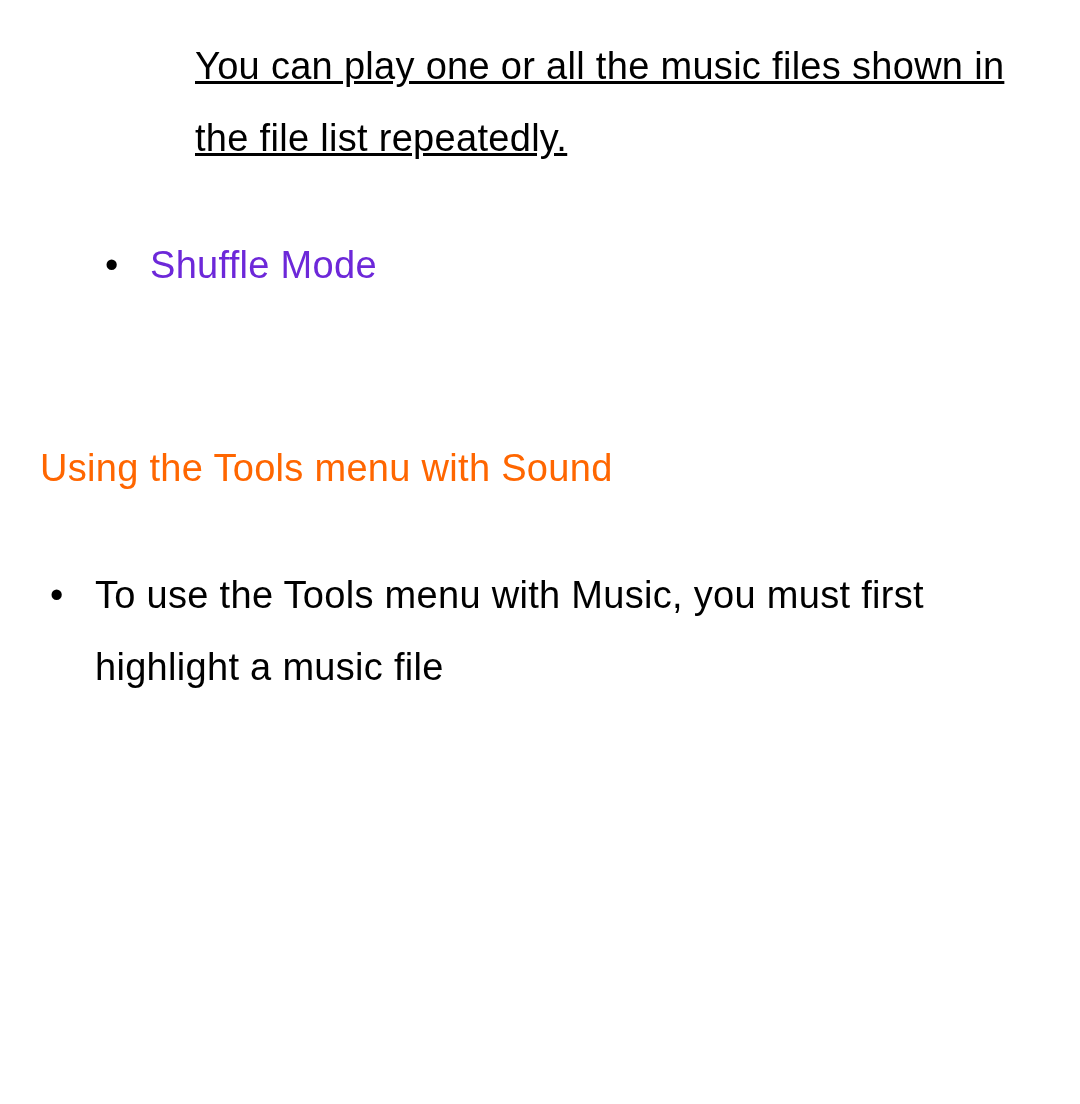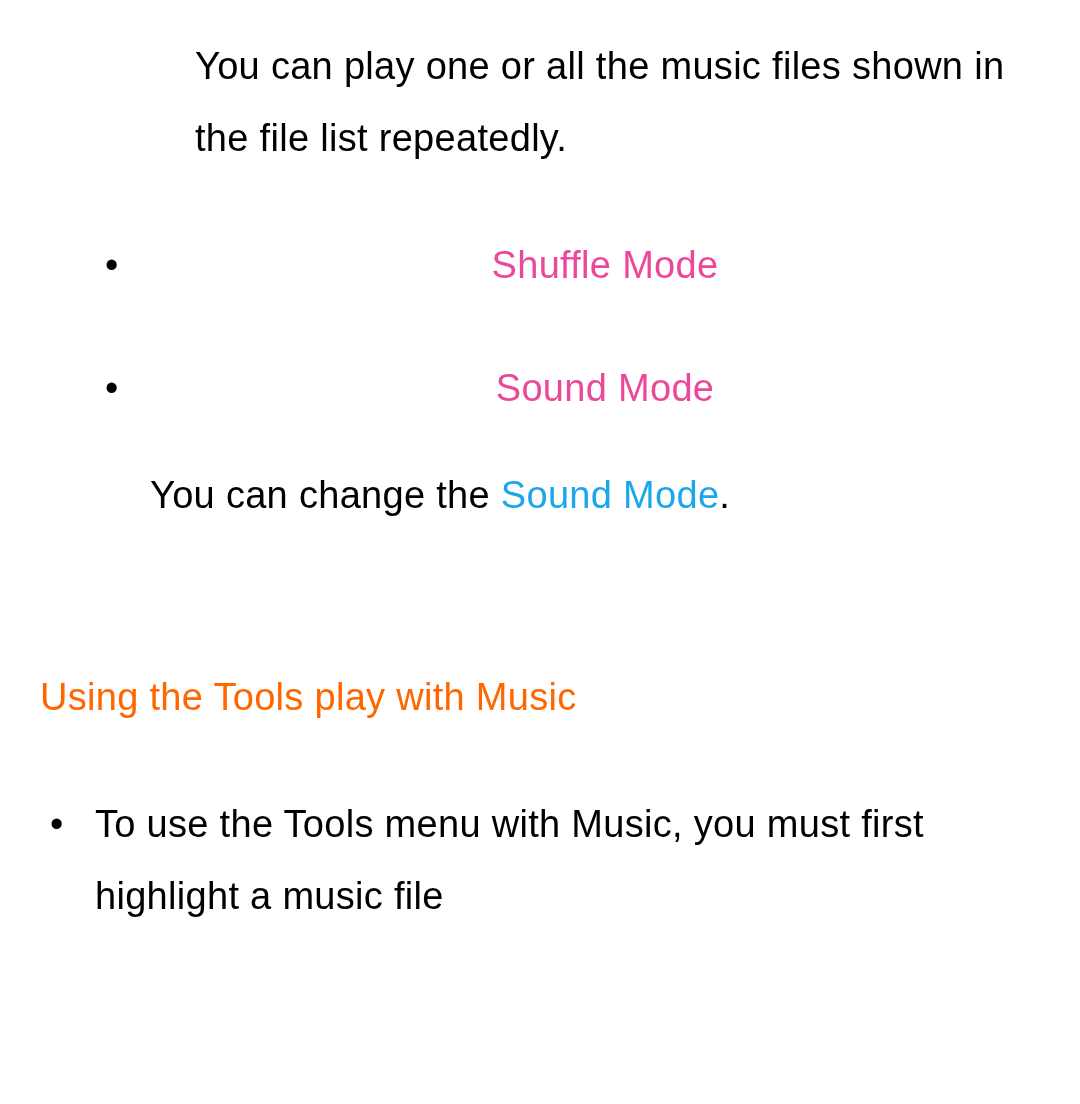--- a/index.html
+++ b/index.html
@@ -32,57 +32,51 @@
     }
     li::before {
       content: "•";
       position: absolute;
       left: -45px;
       top: 0;
       font-size: 38px;
       color: #000000;
     }
     .item-title {
-      color: #ec4899;
+      color: #6d28d9;
       margin-bottom: 35px;
-      text-align: center;
     }
     .item-desc {
       color: #000000;
     }
     .inline-blue {
       color: #1CA8E8;
     }
     .section-heading {
       color: #FF6600;
       margin-top: 130px;
       margin-bottom: 55px;
       padding-left: 20px;
     }
     .first-desc {
       padding-left: 175px;
       margin-bottom: 55px;
+      text-decoration: underline;
     }
   </style>
 </head>
 <body>
 
 <div class="first-desc">You can play one or all the music files shown in the file list repeatedly.</div>
 
 <ul class="bullet-list-indented">
   <li>
     <div class="item-title">Shuffle Mode</div>
   </li>
-  <li>
-    <div class="item-title">Sound Mode</div>
-    <div class="item-desc">
-      <span>You can change the </span><span class="inline-blue">Sound Mode</span><span>.</span>
-    </div>
-  </li>
 </ul>
 
-<div class="section-heading">Using the Tools play with Music</div>
+<div class="section-heading">Using the Tools menu with Sound</div>
 
 <ul class="bullet-list-outer">
   <li>
     <div class="item-desc">To use the Tools menu with Music, you must first highlight a music file</div>
   </li>
 </ul>
 
 </body></html>

